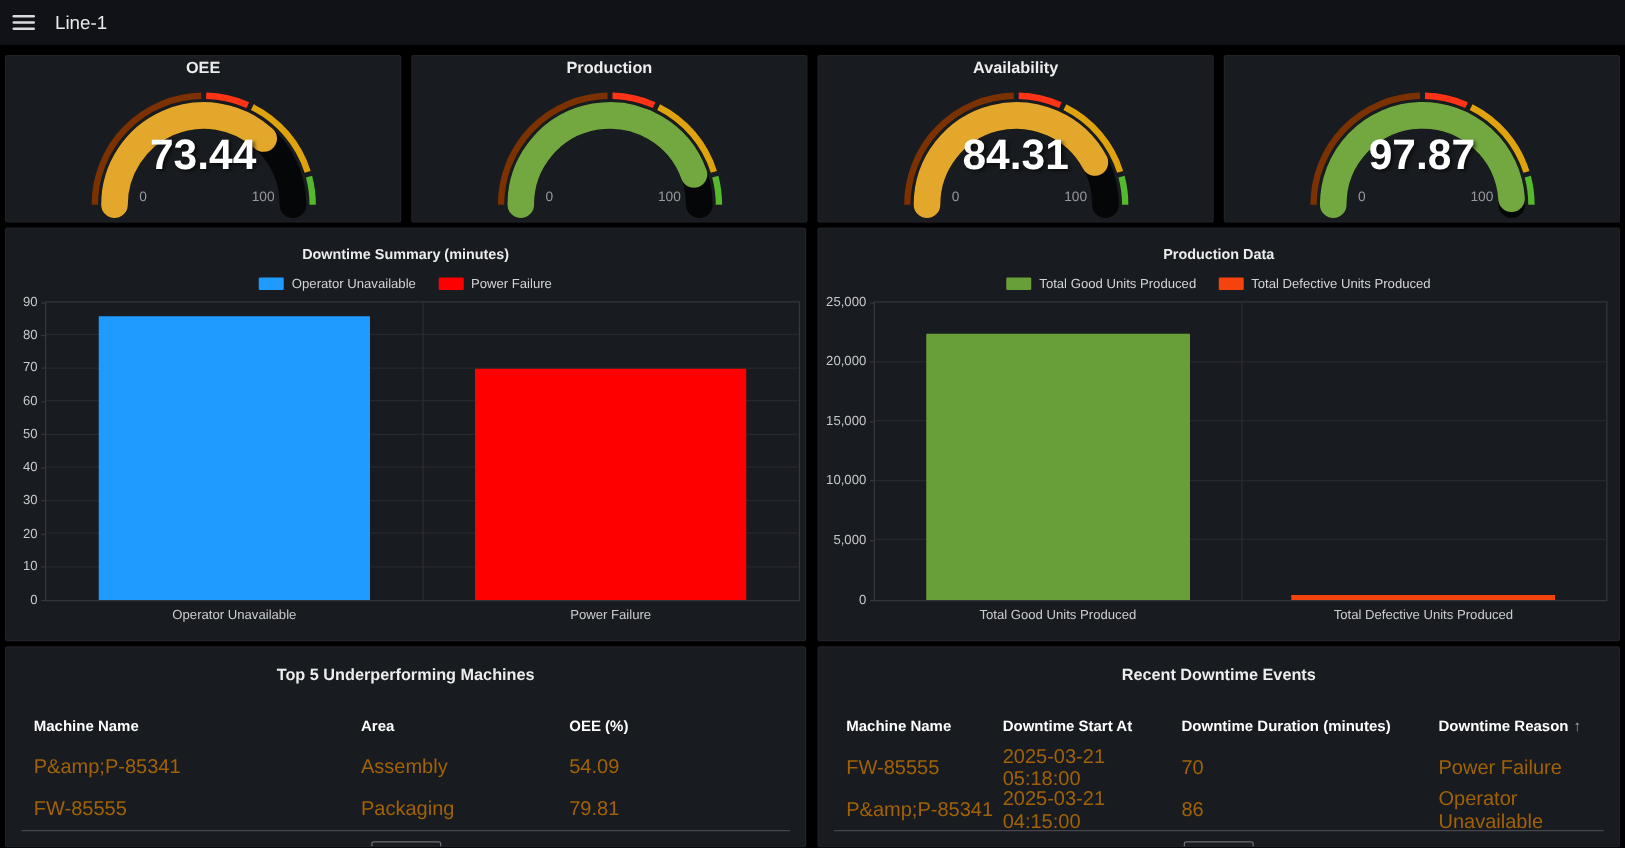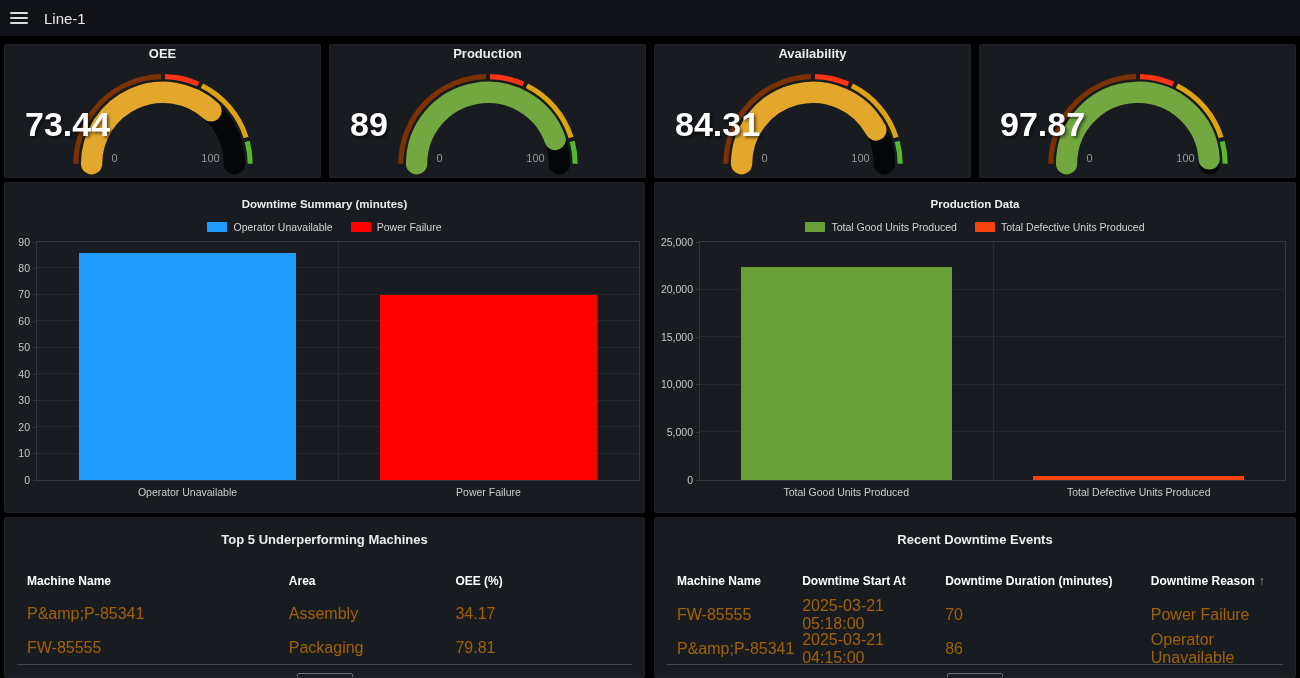--- a/index.html
+++ b/index.html
@@ -24,22 +24,22 @@
   .p-c0 { left:4px;   top:182px; width:641px; height:331px; }
   .p-c1 { left:654px; top:182px; width:642px; height:331px; }
   .p-t0 { left:4px;   top:517px; width:641px; height:161px; }
   .p-t1 { left:654px; top:517px; width:642px; height:161px; }
 
   
   .gauge-title { text-align:center; margin-top:1px; color:#eceded; font-weight:bold; font-size:13px; }
   .gauge-svg-wrap { position:absolute; left:50%; top:22px; transform:translateX(-50%);
                     width:204px; height:110px; }
   .gauge-svg-wrap svg { width:204px; height:110px; display:block; }
-  .gauge-value { position:absolute; left:0; right:0; top:60px; color:#fff;
-                 font-size:34px; font-weight:bold; text-shadow:2px 2px 3px rgba(0,0,0,.55);margin-left:20px; }
+  .gauge-value { position:absolute; left:0; right:0; top:60px; text-align:center; color:#fff;
+                 font-size:34px; font-weight:bold; text-shadow:2px 2px 3px rgba(0,0,0,.55); }
   .gauge-min, .gauge-max { position:absolute; bottom:13px; color:#97999e; font-size:11px;
                            transform:translateX(-50%); }
   .gauge-min { left:calc(50% - 48px); }
   .gauge-max { left:calc(50% + 48px); }
 
   
   .chart-title { text-align:center; margin-top:15px; color:#eceded; font-weight:bold; font-size:11.5px; }
   .chart-legend { position:absolute; left:0; right:0; top:38px; display:flex; justify-content:center;
                   align-items:center; gap:18px; }
   .legend-item { display:flex; align-items:center; gap:6px; color:#d2d3d6; font-size:10.5px; cursor:pointer; }
@@ -103,21 +103,20 @@
   <div class="gauge-svg-wrap">
       <svg viewBox="0 0 220 118">
         <path d="M 16.00 104.00 A 94 94 0 0 1 107.87 10.02" stroke="#7c3100" stroke-width="5.5" fill="none"></path>
         <path d="M 112.13 10.02 A 94 94 0 0 1 148.08 18.06" stroke="#ff3417" stroke-width="5.5" fill="none"></path>
         <path d="M 151.94 19.88 A 94 94 0 0 1 199.65 75.73" stroke="#dfa30d" stroke-width="5.5" fill="none"></path>
         <path d="M 200.84 79.83 A 94 94 0 0 1 204.00 104.00" stroke="#56b82d" stroke-width="5.5" fill="none"></path>
         <path d="M 33.00 104.00 A 77 77 0 0 1 187.00 104.00" stroke="#050607" stroke-width="23" fill="none" stroke-linecap="round"></path>
         <path d="M 33.00 104.00 A 77 77 0 0 1 182.45 77.92" stroke="#72a83f" stroke-width="23" fill="none" stroke-linecap="round"></path>
       </svg>
     </div>
-  <div class="gauge-value">89</div>
   <div class="gauge-min">0</div>
   <div class="gauge-max">100</div>
 </div>
 <div class="panel p-g2">
   <div class="gauge-title">Availability</div>
   <div class="gauge-svg-wrap">
       <svg viewBox="0 0 220 118">
         <path d="M 16.00 104.00 A 94 94 0 0 1 107.87 10.02" stroke="#7c3100" stroke-width="5.5" fill="none"></path>
         <path d="M 112.13 10.02 A 94 94 0 0 1 148.08 18.06" stroke="#ff3417" stroke-width="5.5" fill="none"></path>
         <path d="M 151.94 19.88 A 94 94 0 0 1 199.65 75.73" stroke="#dfa30d" stroke-width="5.5" fill="none"></path>
@@ -235,21 +234,21 @@
   <div class="table-title">Top 5 Underperforming Machines</div>
   <div class="table-head">
       <div class="th">Machine Name</div>
       <div class="th">Area</div>
       <div class="th">OEE (%)</div>
     </div>
   <div class="table-body">
       <div class="tr">
         <div class="td">P&amp;amp;P-85341</div>
         <div class="td">Assembly</div>
-        <div class="td">34.17</div>
+        <div class="td">54.09</div>
       </div>
       <div class="tr">
         <div class="td">FW-85555</div>
         <div class="td">Packaging</div>
         <div class="td">79.81</div>
       </div>
     </div>
   <div class="table-footer-line"></div>
   <button class="pagination-button"></button>
 </div>

